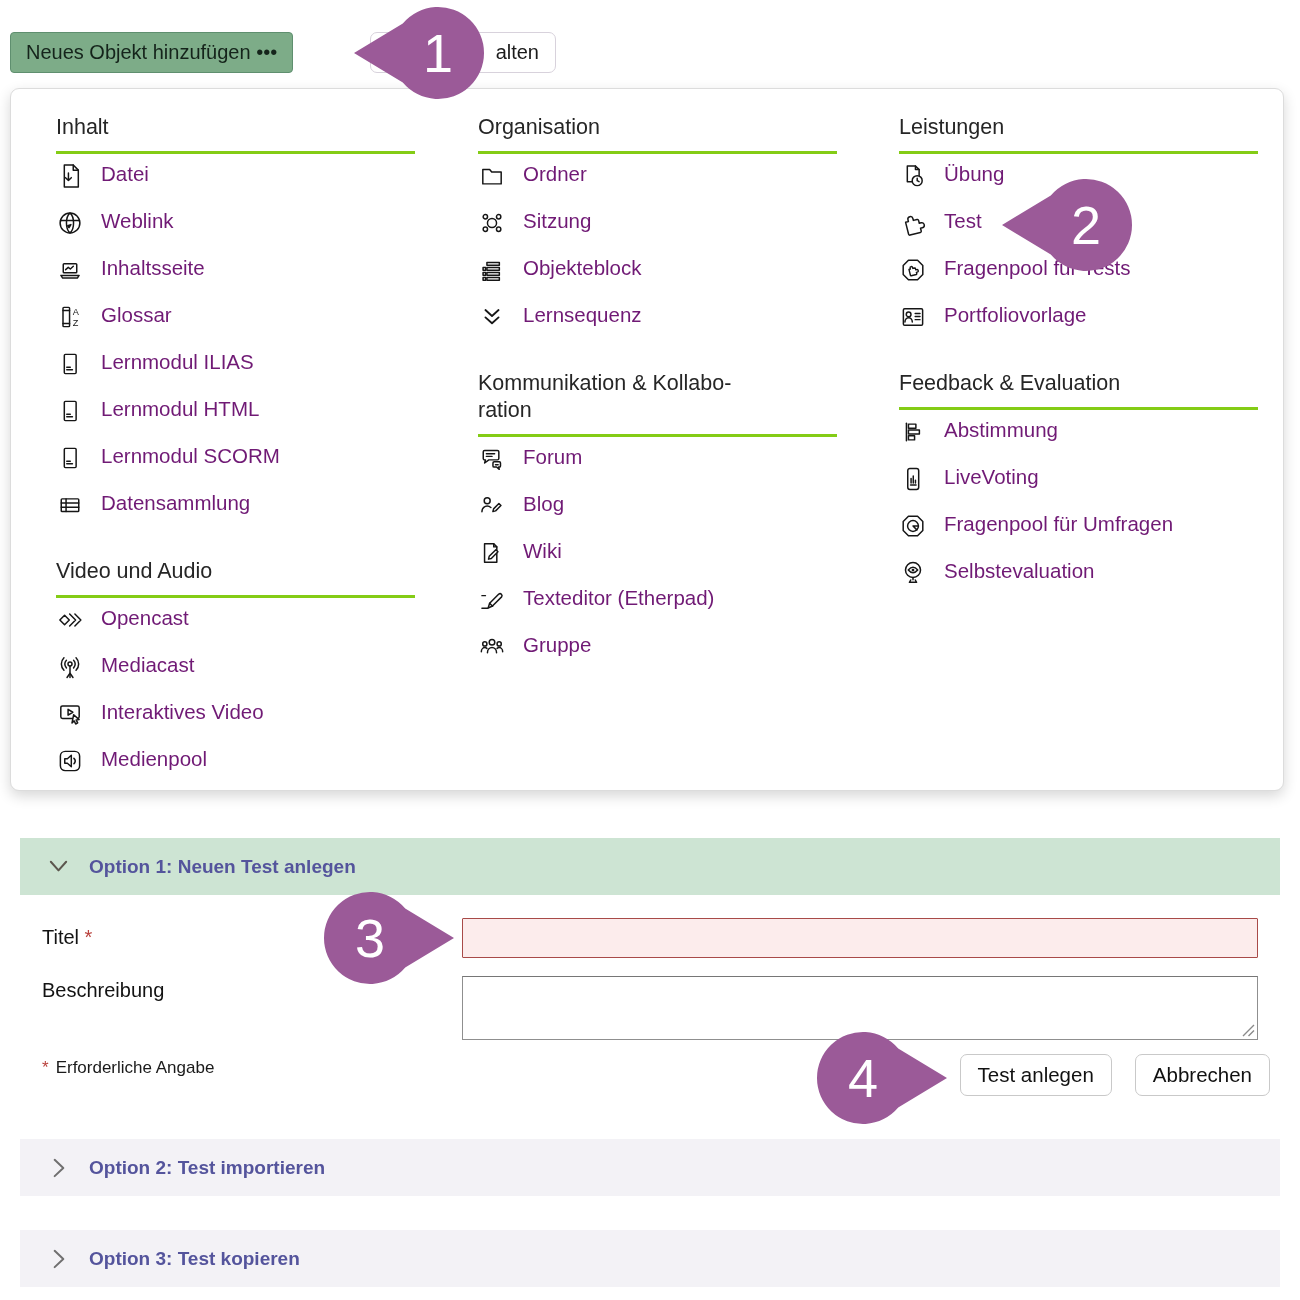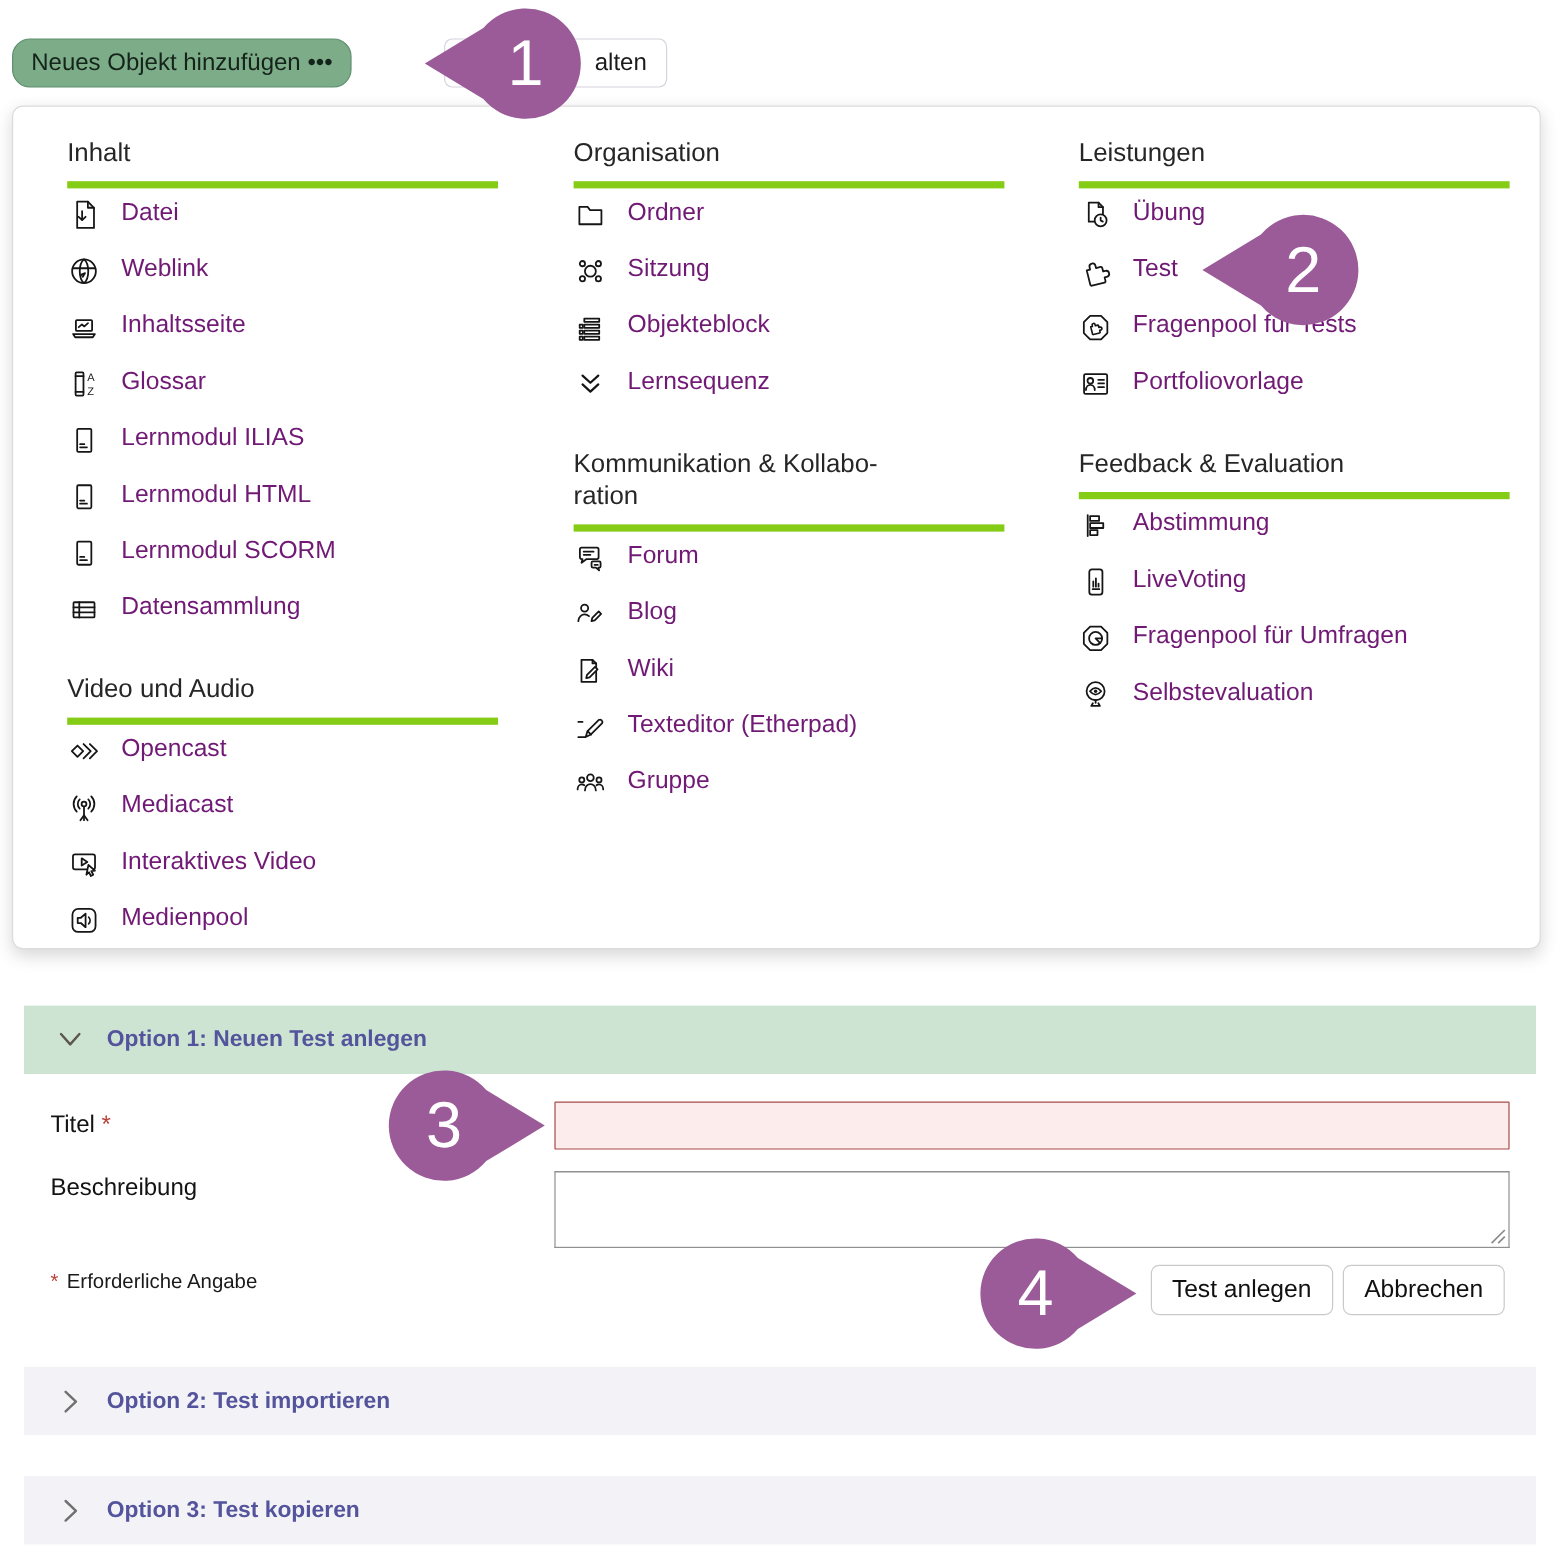--- a/index.html
+++ b/index.html
@@ -7,37 +7,37 @@
     --panel-border:#dcdcdc; --option-open-bg:#cde4d3; --option-collapsed-bg:#f3f2f6;
     --option-title-color:#54549c; --callout-color:#9b5a98;
     --required-color:#b9413c; --error-border:#a84a48; --error-bg:#fcecec;
   }
   html,body{margin:0;padding:0;background:#fff;}
   body{font-family:"Liberation Sans","DejaVu Sans",sans-serif;color:#161616;}
   .stage{position:relative;width:1300px;height:1300px;overflow:hidden;background:#fff;}
 
   
   #add-object-button{position:absolute;left:10px;top:32px;height:41px;display:flex;align-items:center;
-    background:var(--primary-button-bg);border:1px solid var(--primary-button-border);border-radius:15px;
+    background:var(--primary-button-bg);border:1px solid var(--primary-button-border);border-radius:4px;
     padding:0 15px;font-size:20px;color:#15241b;font-family:inherit;cursor:pointer;}
   #manage-button{position:absolute;left:370px;top:32px;width:186px;height:41px;display:flex;align-items:center;
     justify-content:flex-end;background:#fff;border:1px solid #d8d2dc;border-radius:7px;
     padding:0 16px 0 0;font-size:20px;color:#1b1b1b;font-family:inherit;cursor:pointer;}
 
   
   #panel{position:absolute;left:10px;top:88px;width:1274px;height:703px;background:#fff;
     border:1px solid var(--panel-border);border-radius:9px;box-shadow:0 5px 14px rgba(0,0,0,.16);box-sizing:border-box;}
   .menu{display:flex;padding:21px 0 0 45px;}
   .menu-col{box-sizing:border-box;}
   .menu-col:nth-child(1){width:423px;padding-right:63px;}
   .menu-col:nth-child(2){width:422px;padding-right:62px;}
   .menu-col:nth-child(3){width:385px;padding-right:25px;}
   .menu-section + .menu-section{margin-top:16px;}
   .menu-section-title{font-size:21.5px;color:#262626;line-height:27px;padding:4px 0 10px;
-    border-bottom:6px solid #84cc16;margin-bottom:8px;white-space:pre-line;}
+    border-bottom:3px solid #84cc16;margin-bottom:8px;white-space:pre-line;}
   .menu-item{display:flex;gap:17px;height:47px;font-size:20.5px;color:#701a75;cursor:pointer;}
   .mi-icon{width:28px;height:28px;flex:none;stroke:#161616;fill:none;stroke-width:1.7;
     stroke-linecap:round;stroke-linejoin:round;}
 
   
   .callout{position:absolute;width:136px;height:98px;z-index:9;pointer-events:none;}
   .callout path{fill:var(--callout-color);}
   .callout text{fill:#fff;font-size:54px;text-anchor:middle;dominant-baseline:central;font-family:inherit;}
 
   
@@ -60,21 +60,21 @@
   .req{color:var(--required-color);}
   #title-input{position:absolute;left:462px;top:918px;width:796px;height:40px;box-sizing:border-box;
     border:1.5px solid var(--error-border);background:var(--error-bg);border-radius:1px;
     font-size:19px;font-family:inherit;padding:0 10px;outline:none;}
   #desc-input{position:absolute;left:462px;top:976px;width:796px;height:64px;box-sizing:border-box;
     border:1px solid #8f8f8f;border-top-color:#767676;background:#fff;resize:none;
     font-size:19px;font-family:inherit;padding:6px 10px;outline:none;}
   #resize-handle{position:absolute;left:1242px;top:1024px;width:13px;height:13px;stroke:#8a8a8a;
     stroke-width:1.4;fill:none;cursor:nwse-resize;}
   #required-note{position:absolute;left:42px;top:1058px;font-size:17px;color:#1a1a1a;display:flex;gap:7px;}
-  #form-buttons{position:absolute;right:46px;top:1054px;display:flex;gap:8px;}
+  #form-buttons{position:absolute;right:30px;top:1054px;display:flex;gap:23px;}
   #form-buttons button{height:42px;padding:0 17px;background:#fff;border:1px solid #c9c9c9;border-radius:7px;
     font-size:20.5px;color:#111;font-family:inherit;cursor:pointer;}
 </style>
 </head>
 <body>
 
 <svg width="0" height="0" style="position:absolute" aria-hidden="true">
   <defs>
     <path id="p-puzzle" d="M8 13.2 h3.3 v-2.2 a2.9 2.9 0 0 1 5.8 0 v2.2 H21.5 a1.4 1.4 0 0 1 1.4 1.4 v3.4 h2.2 a2.9 2.9 0 0 1 0 5.8 h-2.2 v3.4 a1.4 1.4 0 0 1 -1.4 1.4 H9.4 A1.4 1.4 0 0 1 8 27 Z"></path>
 

